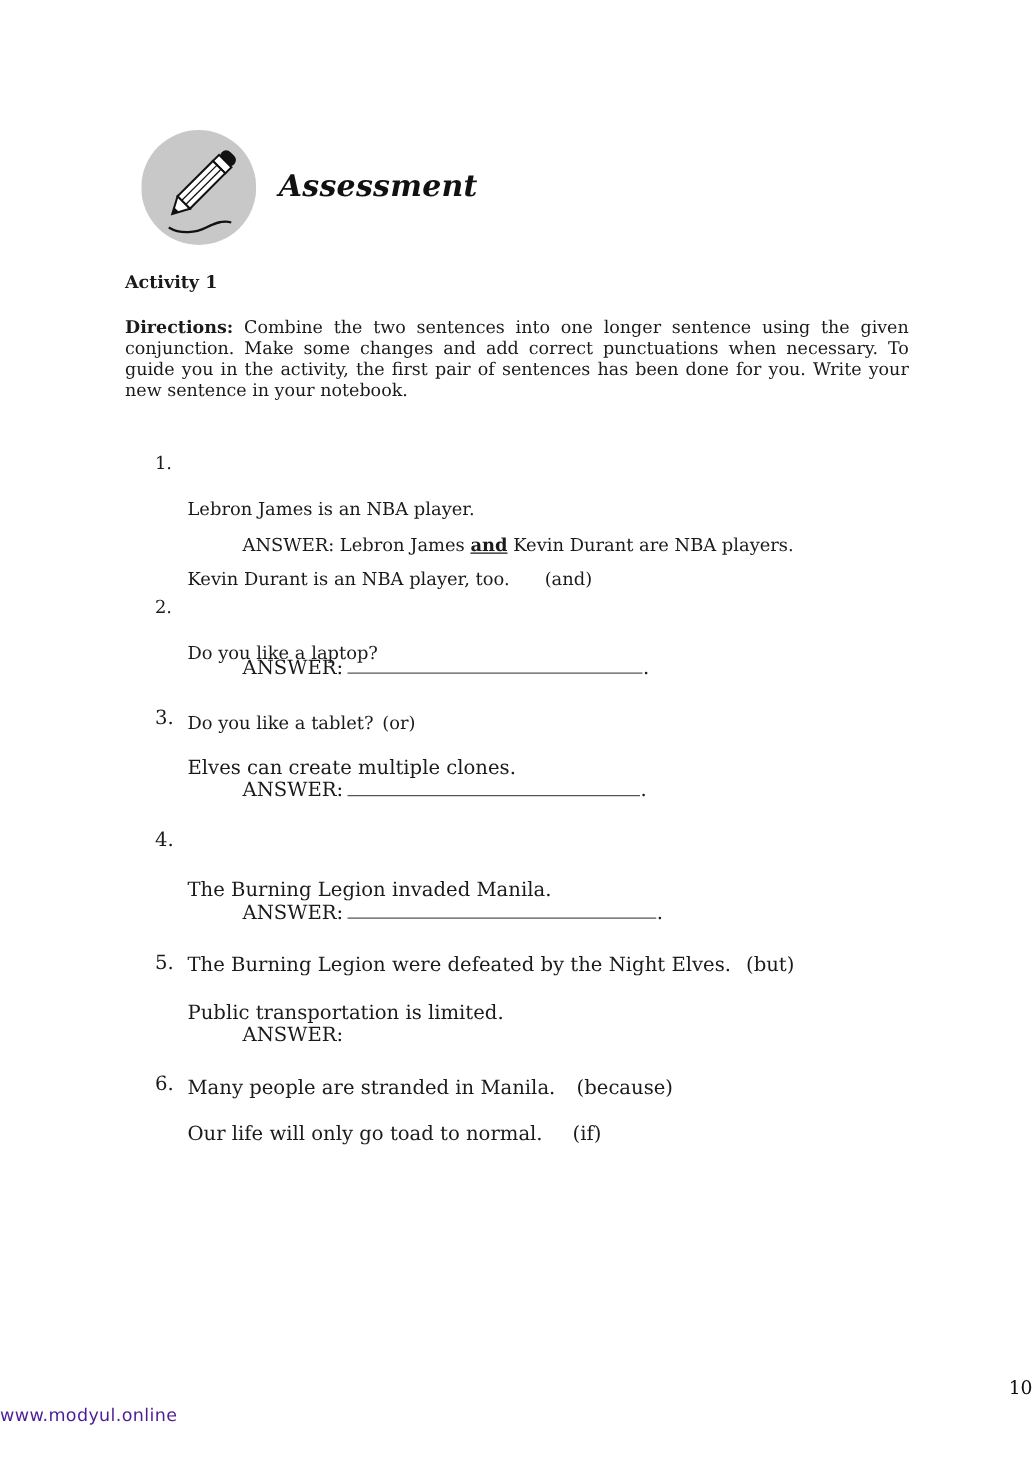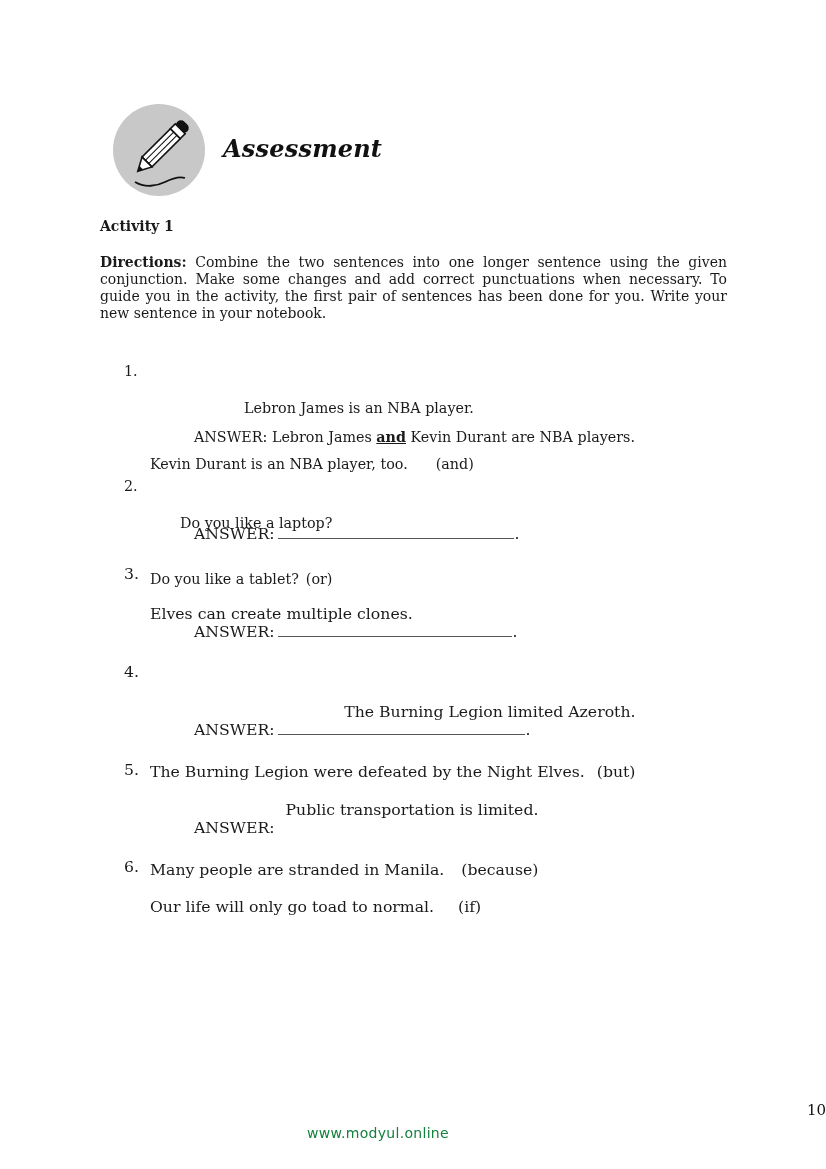--- a/index.html
+++ b/index.html
@@ -8,21 +8,21 @@
       background: #ffffff;
     }
     body {
       width: 826px;
       height: 1169px;
       position: relative;
       overflow: hidden;
       font-family: "DejaVu Serif", "Liberation Serif", serif;
       color: #1a1a1a;
     }
-    .abs { position: absolute; text-align: right; }
+    .abs { position: absolute; }
 
     
     .icon-wrap {
       left: 113px;
       top: 104px;
       width: 92px;
       height: 92px;
     }
     .title {
       left: 223px;
@@ -99,24 +99,23 @@
       width: 826px;
       top: 1101px;
       text-align: right;
       font-size: 15px;
       color: #111;
     }
     .watermark {
       left: 0;
       width: 756px;
       top: 1125px;
-      text-align: center;
       font-family: "DejaVu Sans", sans-serif;
       font-size: 14px;
-      color: #15803d;
+      color: #4c1d95;
       letter-spacing: 0.3px;
     }
   </style>
 </head>
 <body>
 
 <div class="abs icon-wrap">
   <svg width="92" height="92" viewBox="0 0 92 92">
     <circle cx="46" cy="46" r="46" fill="#c8c8c8"></circle>
 
@@ -166,21 +165,21 @@
   <span class="num">3.</span>
   <div class="lines">
     <div>Elves can create multiple clones.</div>
   </div>
 </div>
 <div class="abs answer large" style="top:622px;"><span>ANSWER:</span><span class="blank" style="width:234px;"></span><span>.</span></div>
 
 <div class="abs item large" style="top:662px;">
   <span class="num">4.</span>
   <div class="lines">
-    <div>The Burning Legion limited Azeroth.</div>
+    <div>The Burning Legion invaded Manila.</div>
     <div><span>The Burning Legion were defeated by the Night Elves.</span><span class="conj mid">(but)</span></div>
   </div>
 </div>
 <div class="abs answer large" style="top:720px;"><span>ANSWER:</span><span class="blank" style="width:247px;"></span><span>.</span></div>
 
 <div class="abs item large" style="top:760px;">
   <span class="num">5.</span>
   <div class="lines">
     <div>Public transportation is limited.</div>
     <div><span>Many people are stranded in Manila.</span><span class="conj wide">(because)</span></div>

